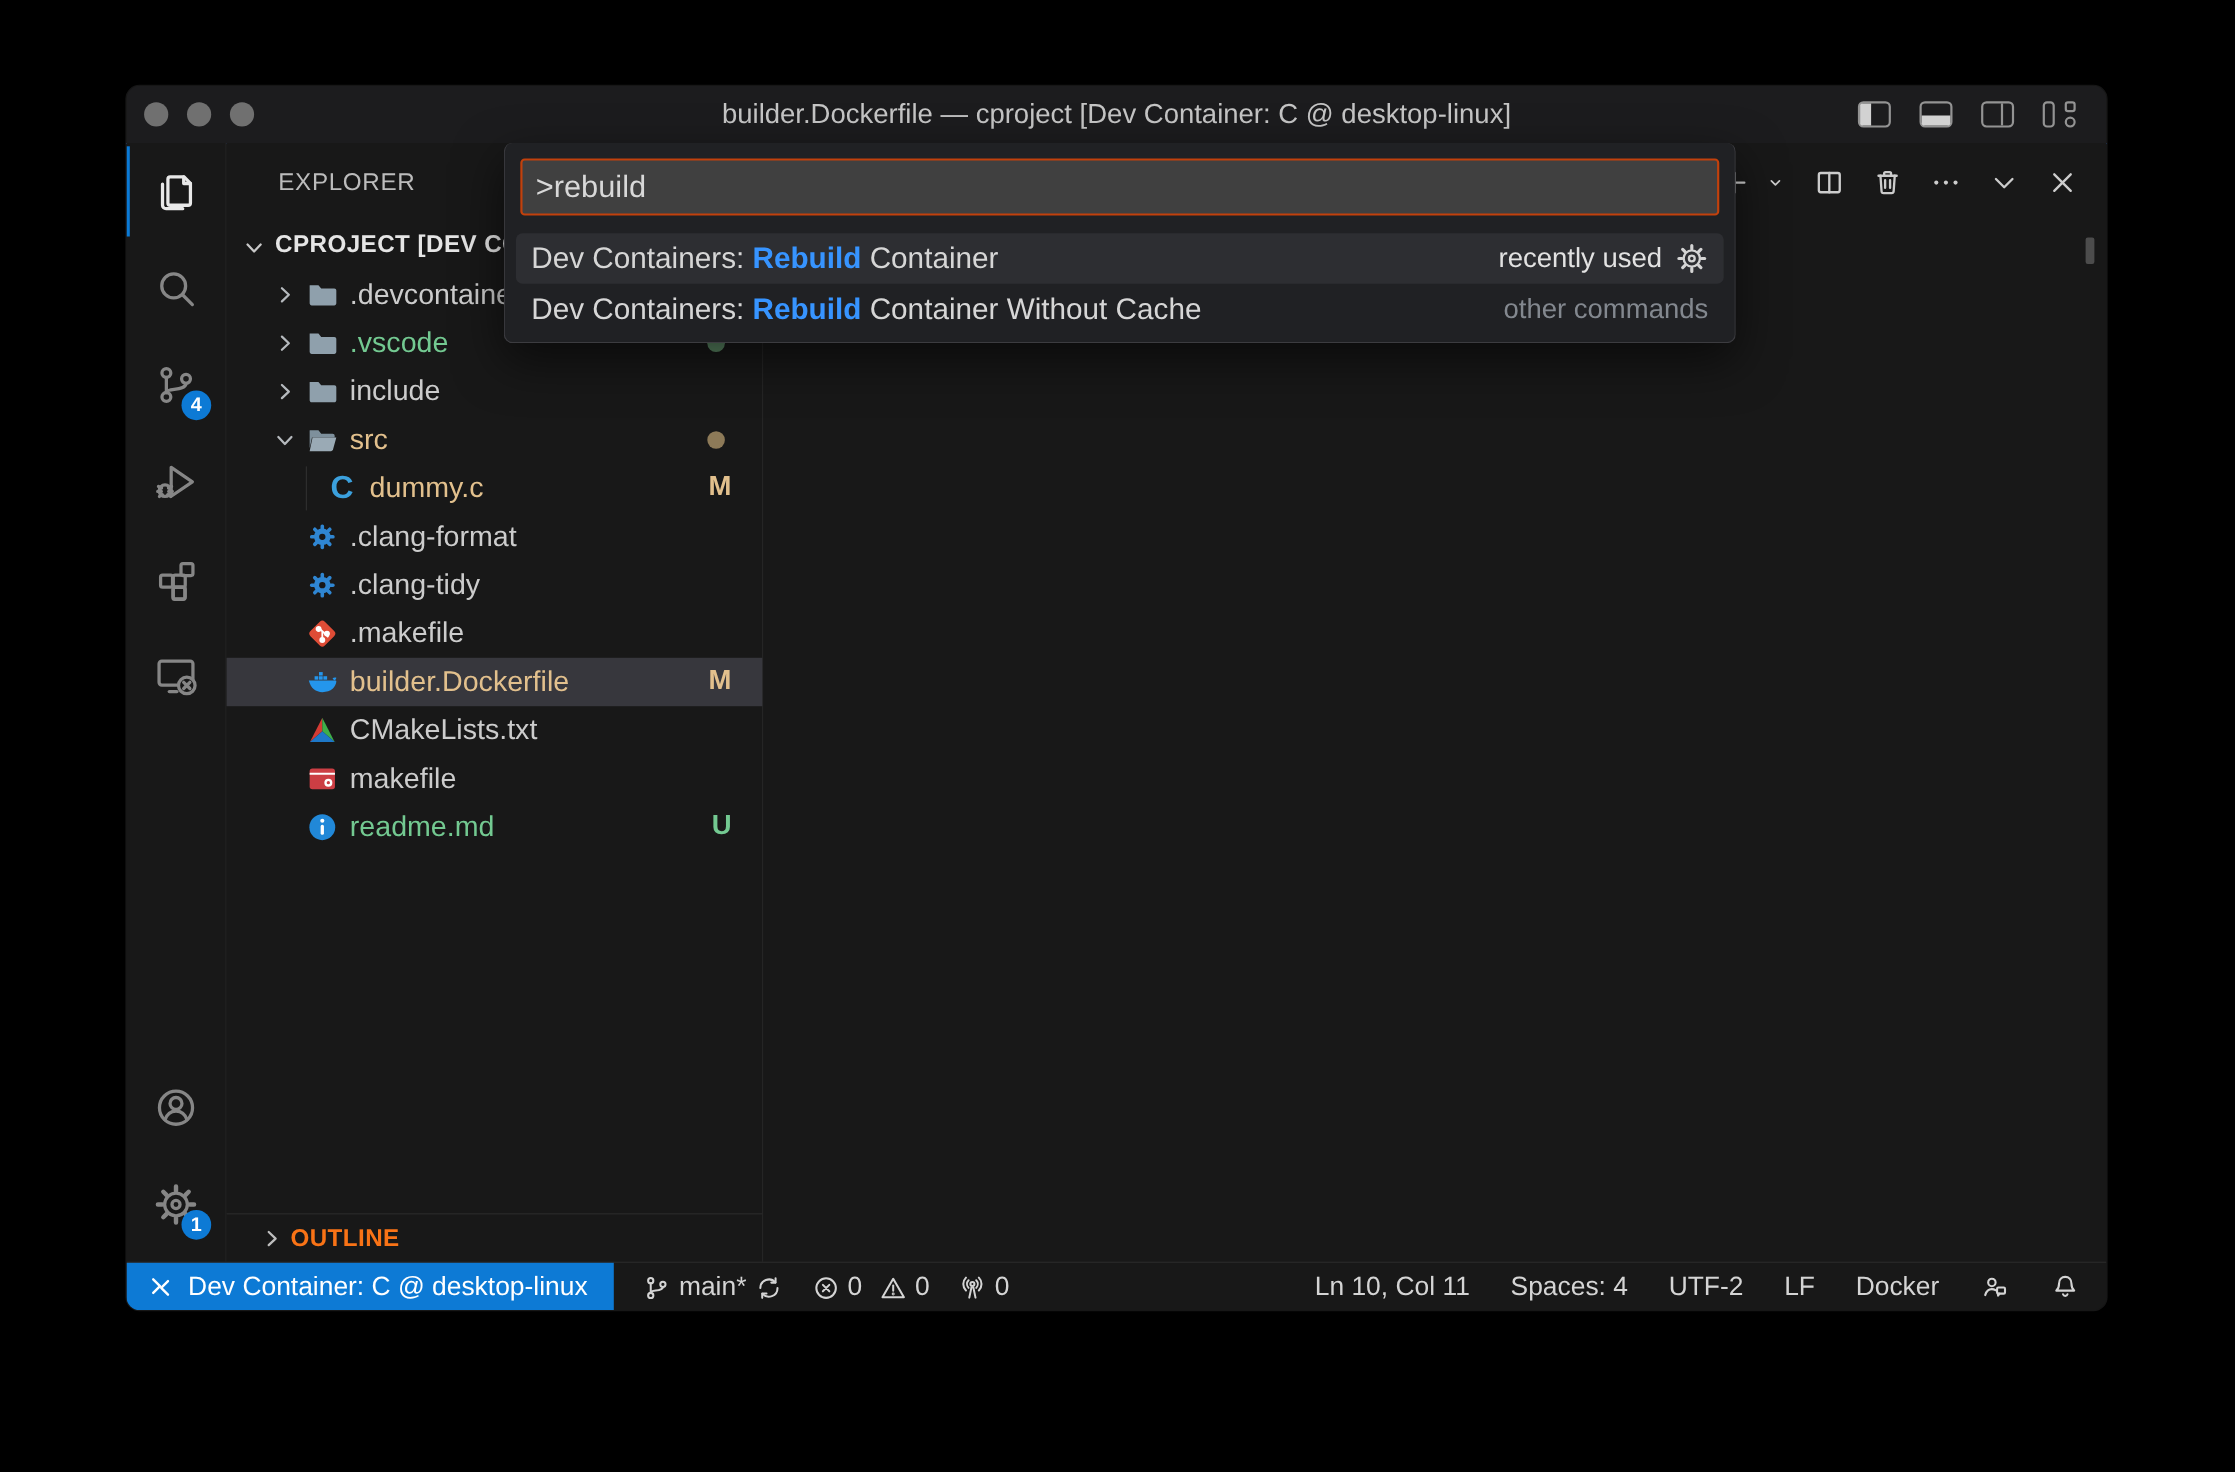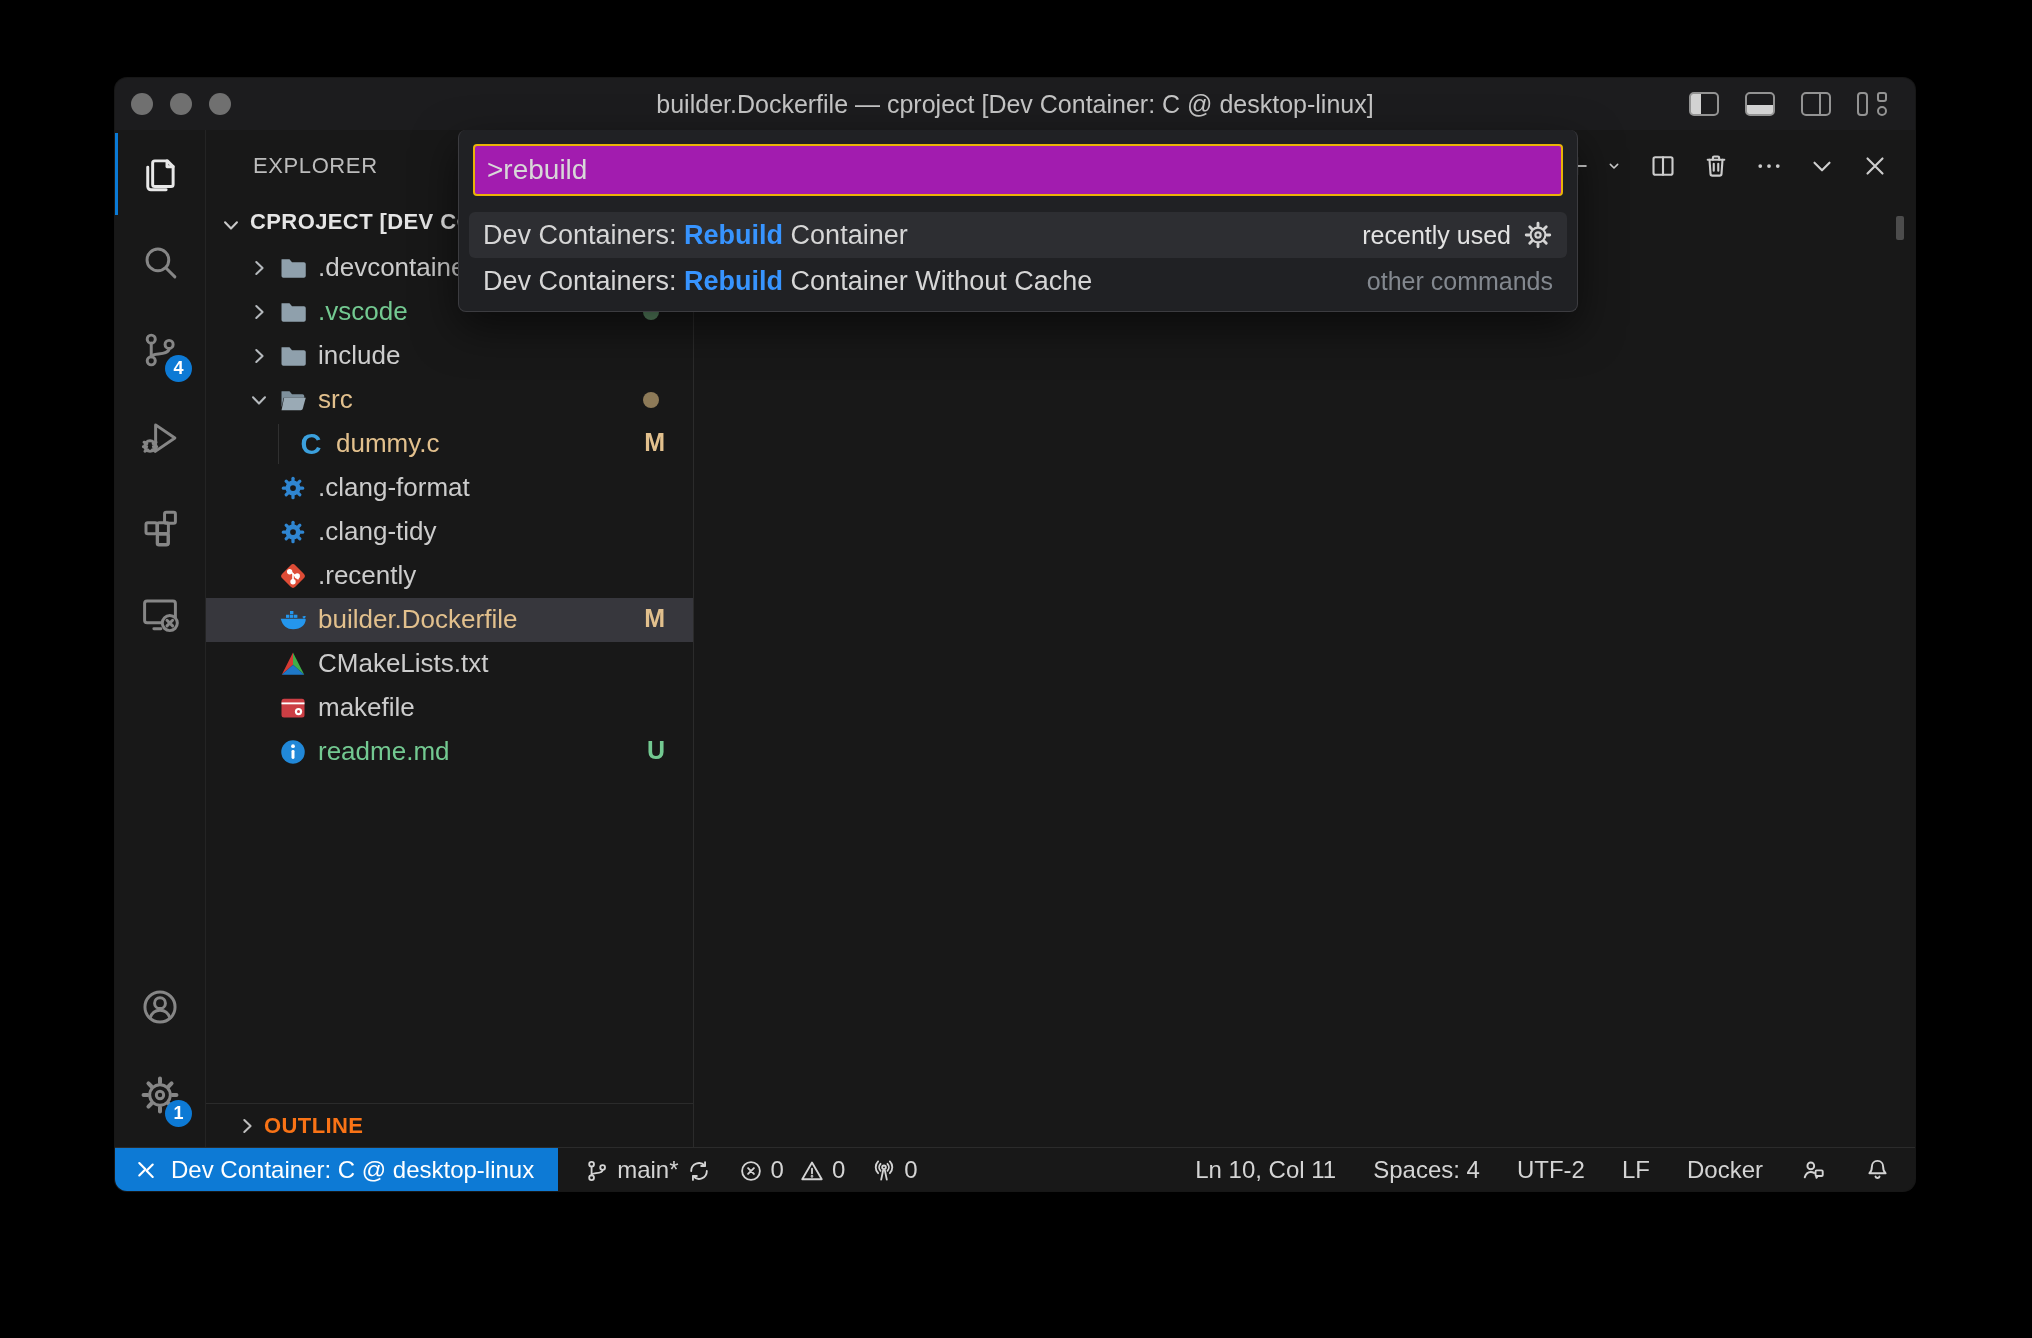--- a/index.html
+++ b/index.html
@@ -66,21 +66,21 @@
   .statusbar{position:absolute;left:0;right:0;bottom:0;height:43px;background:#181818;border-top:1px solid #2b2b2b;
     display:flex;align-items:center;color:#d4d4d4;font-size:24px;}
   .sb-remote{height:100%;display:flex;align-items:center;gap:12px;background:#0d7ad5;color:#fff;padding:0 24px 0 18px;flex:none;}
   .sb-group{display:flex;align-items:flex-end;gap:7px;margin-left:26px;white-space:nowrap;}
   .sb-right{margin-left:auto;display:flex;align-items:center;gap:37px;margin-right:24px;white-space:nowrap;}
   .sbicon{display:flex;align-items:center;}
   
   .palette{position:absolute;left:343px;top:52px;width:1120px;height:182px;background:#202124;
     border:1px solid #3c3c40;border-top:none;border-radius:8px;box-sizing:border-box;z-index:50;
     box-shadow:0 16px 44px rgba(0,0,0,.55);}
-  .pinput{position:absolute;left:14px;right:14px;top:14px;height:52px;background:#a21caf;border:2px solid #eab308;
+  .pinput{position:absolute;left:14px;right:14px;top:14px;height:52px;background:#404040;border:2px solid #c2410c;
     border-radius:4px;box-sizing:border-box;display:flex;align-items:center;padding-left:12px;
     color:#d8d8d8;font-size:28px;}
   .pitems{position:absolute;left:10px;right:10px;top:82px;}
   .pitem{position:relative;height:46px;border-radius:6px;display:flex;align-items:center;
     padding:0 14px 0 14px;font-size:27px;color:#d6d6d6;}
   .pitem.focused{background:#2d2e32;}
   .pitem .hl{color:#3794ff;font-weight:700;}
   .pitem .meta{margin-left:auto;font-size:25px;color:#83888f;display:flex;align-items:center;gap:12px;}
   .pitem.focused .meta{color:#e2e2e2;}
   .pgear{width:30px;height:30px;color:#d4d4d4;display:flex;align-items:center;}
@@ -312,21 +312,21 @@
                   <rect x="4.6" y="4.6" width="14.8" height="14.8" rx="2.6" transform="rotate(45 12 12)" fill="#de4c36"></rect>
                   <g stroke="#fff" stroke-width="1.3" fill="#fff">
                     <path d="M9.4 7.6l7 7" fill="none"></path>
                     <circle cx="9.3" cy="8.6" r="1.5"></circle>
                     <circle cx="12" cy="16.6" r="1.5"></circle>
                     <circle cx="15.4" cy="12" r="1.5"></circle>
                     <path d="M12 10.2v5" fill="none"></path>
                   </g>
                 </svg>
               </span>
-              <span class="tlabel d1 c-default">.recently</span>
+              <span class="tlabel d1 c-default">.makefile</span>
             </div>
             <div class="trow selected">
               <span class="ticon d1">
                 <svg viewBox="0 0 24 24" width="30" height="30" fill="#2496ed">
                   <rect x="6.4" y="7.8" width="2.7" height="2.5"></rect>
                   <rect x="9.6" y="7.8" width="2.7" height="2.5"></rect>
                   <rect x="12.8" y="7.8" width="2.7" height="2.5"></rect>
                   <rect x="9.6" y="4.8" width="2.7" height="2.5"></rect>
                   <path d="M2.2 11h19.3c.4 0 .8.4.7.9-.3 2-1.2 3.8-2.7 5.1-1.8 1.5-4.3 2.4-7.4 2.4-4.9 0-8.4-2.6-9.9-8.4z"></path>
                   <path d="M19.4 9.3c.9-.6 2-.7 2.8-.3-.1.9-.7 1.6-1.5 2z"></path>

